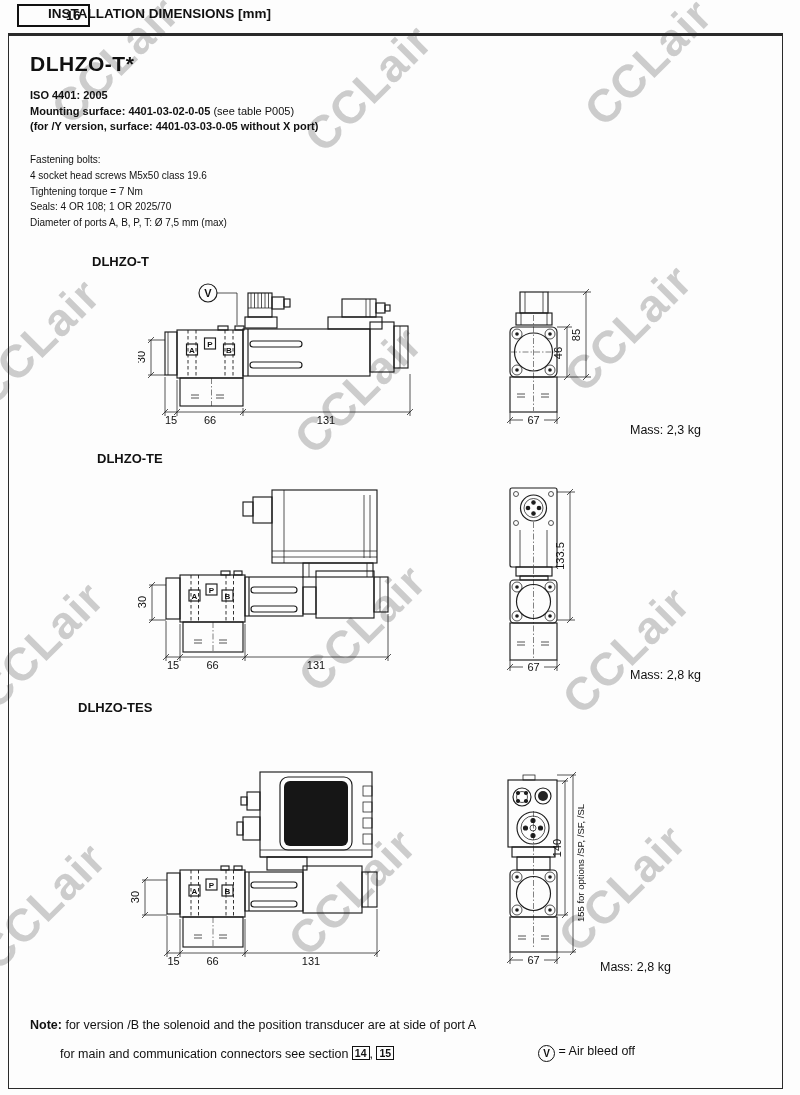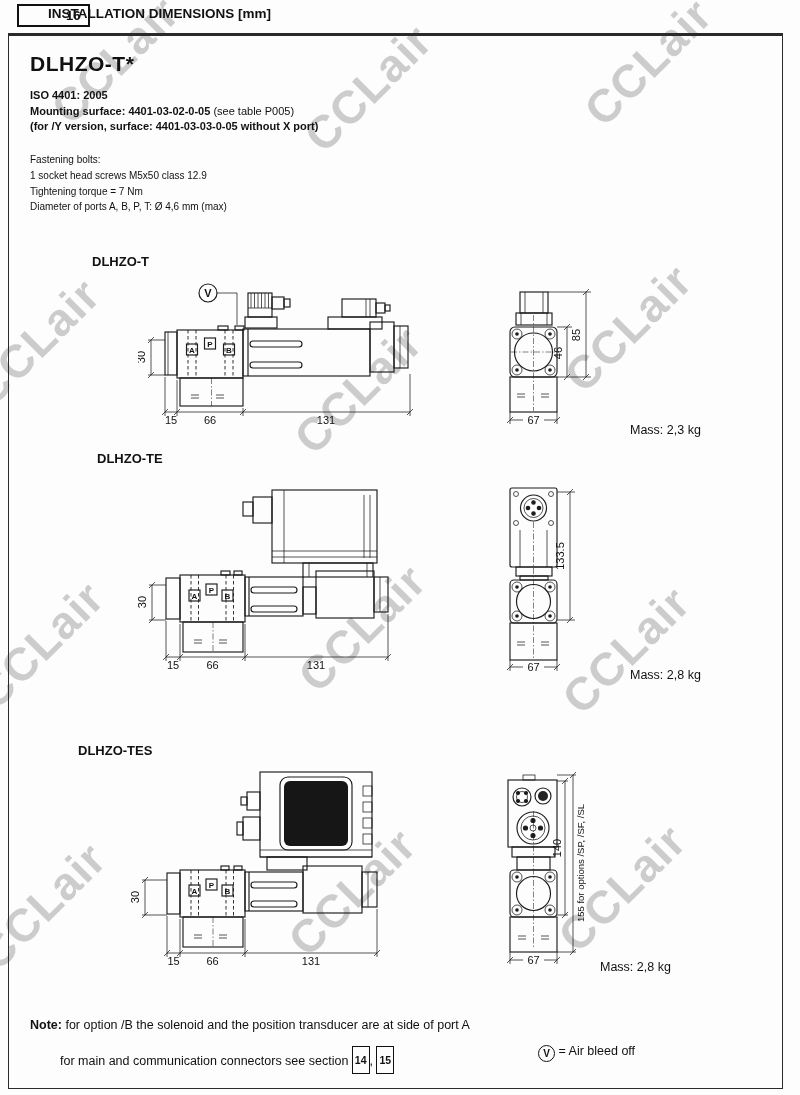--- a/index.html
+++ b/index.html
@@ -26,21 +26,21 @@
   }
   .model-title{left:30px;top:52px;font-size:21px;font-weight:bold;letter-spacing:.5px;}
   .iso{left:30px;top:88px;font-size:11px;line-height:15.5px;}
   .b{font-weight:bold;}
   .specs{left:30px;top:152px;font-size:10px;line-height:15.8px;}
   .dlabel{font-weight:bold;font-size:13px;}
   .mass{font-size:12.5px;}
   .note-line{font-size:12.5px;}
   .refbox{
     display:inline-block;border:1.5px solid #111;font-weight:bold;font-size:10.5px;
-    line-height:12px;padding:7px 2px;vertical-align:1px;
+    line-height:12px;padding:0 2px;vertical-align:1px;
   }
   .vcirc{
     display:inline-block;width:15px;height:15px;border:1.4px solid #111;border-radius:50%;
     font-weight:bold;font-size:10px;line-height:15px;text-align:center;vertical-align:-2px;
   }
   
   .s1{stroke:#1c1c1c;stroke-width:1.15;fill:none;}
   .s2{stroke:#1c1c1c;stroke-width:.75;fill:none;}
   .sd{stroke:#1c1c1c;stroke-width:.9;fill:none;stroke-dasharray:3.5 2.5;}
   .sc{stroke:#1c1c1c;stroke-width:.55;fill:none;stroke-dasharray:6 2 1.5 2;}
@@ -76,23 +76,24 @@
   <div class="abs model-title">DLHZO-T*</div>
 
   <div class="abs iso">
     <div class="b">ISO 4401: 2005</div>
     <div><span class="b">Mounting surface: 4401-03-02-0-05</span><span> (see table P005)</span></div>
     <div class="b">(for /Y version, surface: 4401-03-03-0-05 without X port)</div>
   </div>
 
   <div class="abs specs">
     <div>Fastening bolts:</div>
-    <div>1 socket head screws M5x50 class 12.9</div>
+    <div>4 socket head screws M5x50 class 19.6</div>
     <div>Tightening torque = 7 Nm</div>
-    <div>Diameter of ports A, B, P, T: Ø 4,6 mm (max)</div>
+    <div>Seals: 4 OR 108;  1 OR 2025/70</div>
+    <div>Diameter of ports A, B, P, T: Ø 7,5 mm (max)</div>
   </div>
 
   <div class="abs dlabel" style="left:92px;top:254px">DLHZO-T</div>
 
   <svg class="abs" style="left:138px;top:273px" width="280" height="152" viewBox="0 0 280 152">
     <g class="s1">
       <rect x="27" y="59" width="12" height="43"></rect>
       <line x1="30" y1="59" x2="30" y2="102" class="s2"></line>
       <rect x="39" y="57" width="66" height="48"></rect>
       <rect x="80" y="53" width="10" height="4"></rect>
@@ -350,21 +351,21 @@
         <line x1="62" y1="182" x2="62" y2="193"></line>
       <line x1="15" y1="189" x2="28" y2="189"></line>
         <line x1="49" y1="189" x2="62" y2="189"></line>
       <path d="M12 192 L18 186 M59 192 L65 186"></path>
       <text x="38.5" y="193" class="tx">67</text>
     </g>
   </svg>
 
   <div class="abs mass" style="left:630px;top:668px">Mass: 2,8 kg</div>
 
-  <div class="abs dlabel" style="left:78px;top:743px">DLHZO-TES</div>
+  <div class="abs dlabel" style="left:78px;top:700px">DLHZO-TES</div>
 
   <svg class="abs" style="left:95px;top:758px" width="300" height="210" viewBox="0 0 300 210">
     <g class="s1">
       <rect x="165" y="14" width="112" height="85"></rect>
       <rect x="185" y="19" width="72" height="73" rx="8"></rect>
       <rect x="189" y="23" width="64" height="65" rx="6" fill="#161616" stroke="none"></rect>
       <rect x="268" y="28" width="9" height="10" class="s2"></rect>
       <rect x="268" y="44" width="9" height="10" class="s2"></rect>
       <rect x="268" y="60" width="9" height="10" class="s2"></rect>
       <rect x="268" y="76" width="9" height="10" class="s2"></rect>
@@ -491,21 +492,21 @@
       <line x1="15" y1="197" x2="28" y2="197"></line>
         <line x1="49" y1="197" x2="62" y2="197"></line>
       <path d="M12 200 L18 194 M59 200 L65 194"></path>
       <text x="38.5" y="201" class="tx">67</text>
     </g>
   </svg>
 
   <div class="abs mass" style="left:600px;top:960px">Mass: 2,8 kg</div>
 
   <div class="abs note-line" style="left:30px;top:1018px">
-    <span class="b">Note:</span><span> for option /B the solenoid and the position transducer are at side of port A</span>
+    <span class="b">Note:</span><span> for version /B the solenoid and the position transducer are at side of port A</span>
   </div>
   <div class="abs note-line" style="left:60px;top:1046px">
     <span>for main and communication connectors see section</span>
     <span class="refbox">14</span><span>,</span>
     <span class="refbox">15</span>
   </div>
   <div class="abs note-line" style="left:538px;top:1044px">
     <span class="vcirc">V</span>
     <span>= Air bleed off</span>
   </div>

